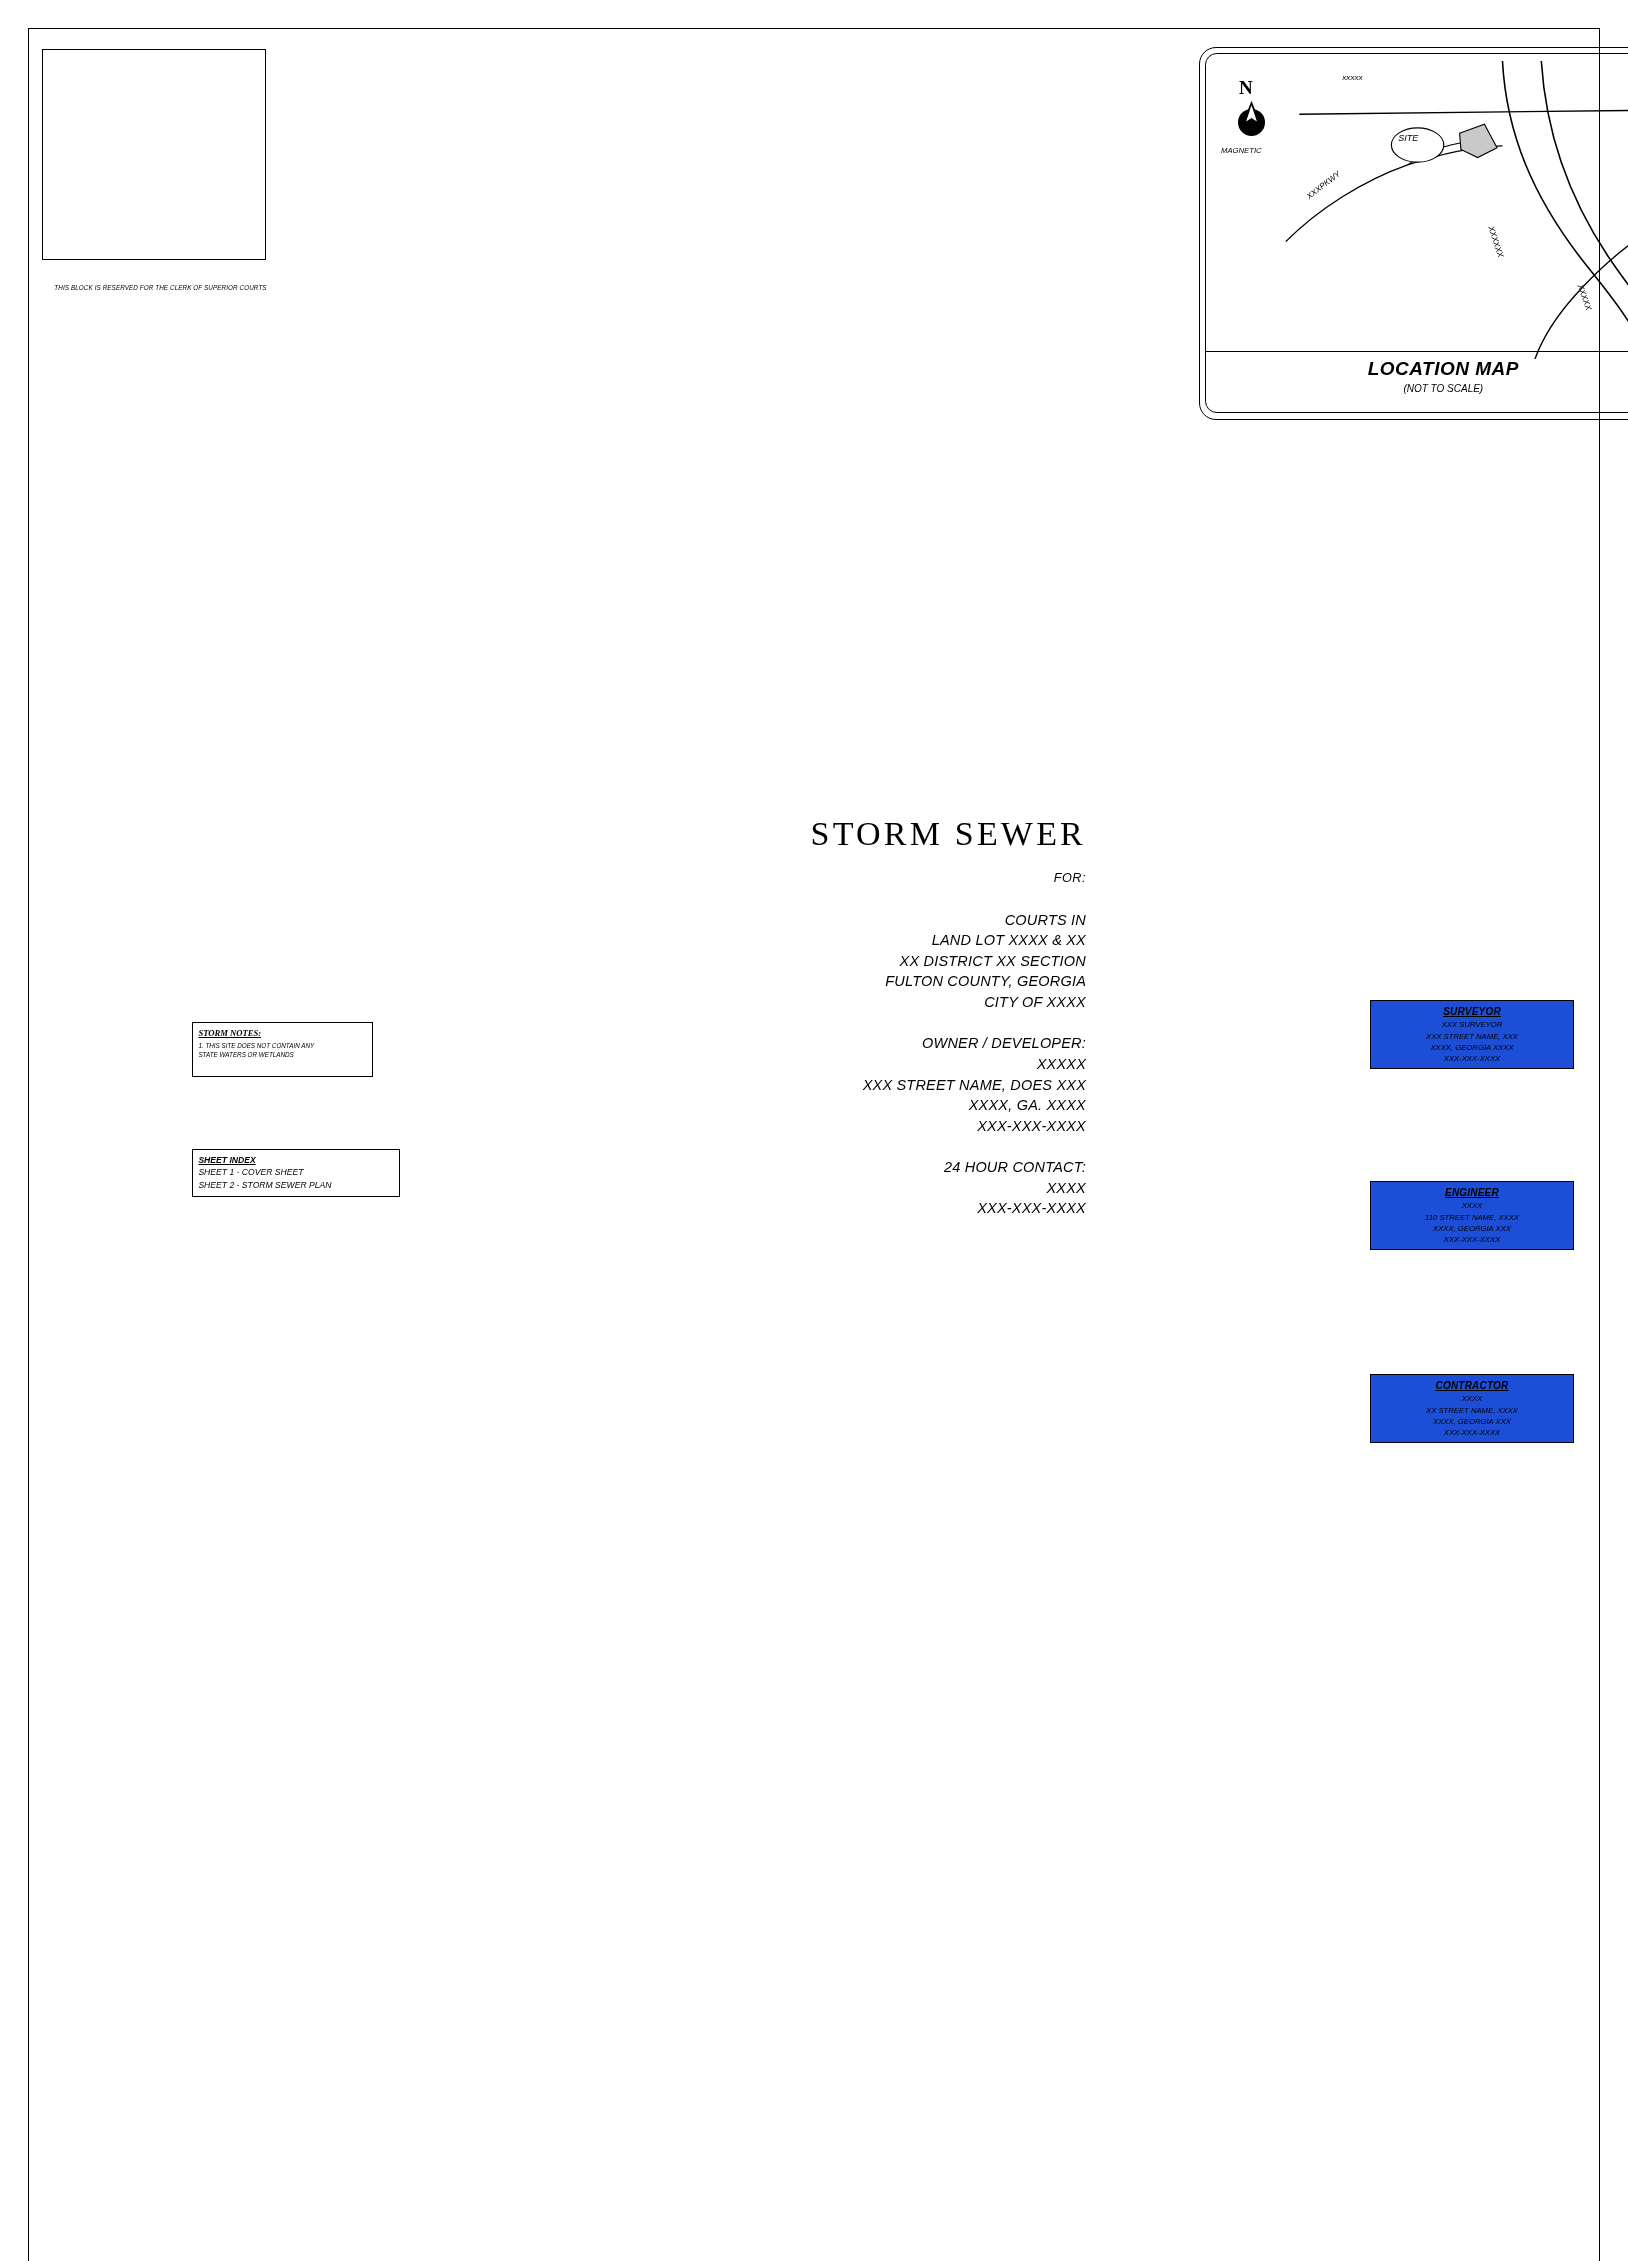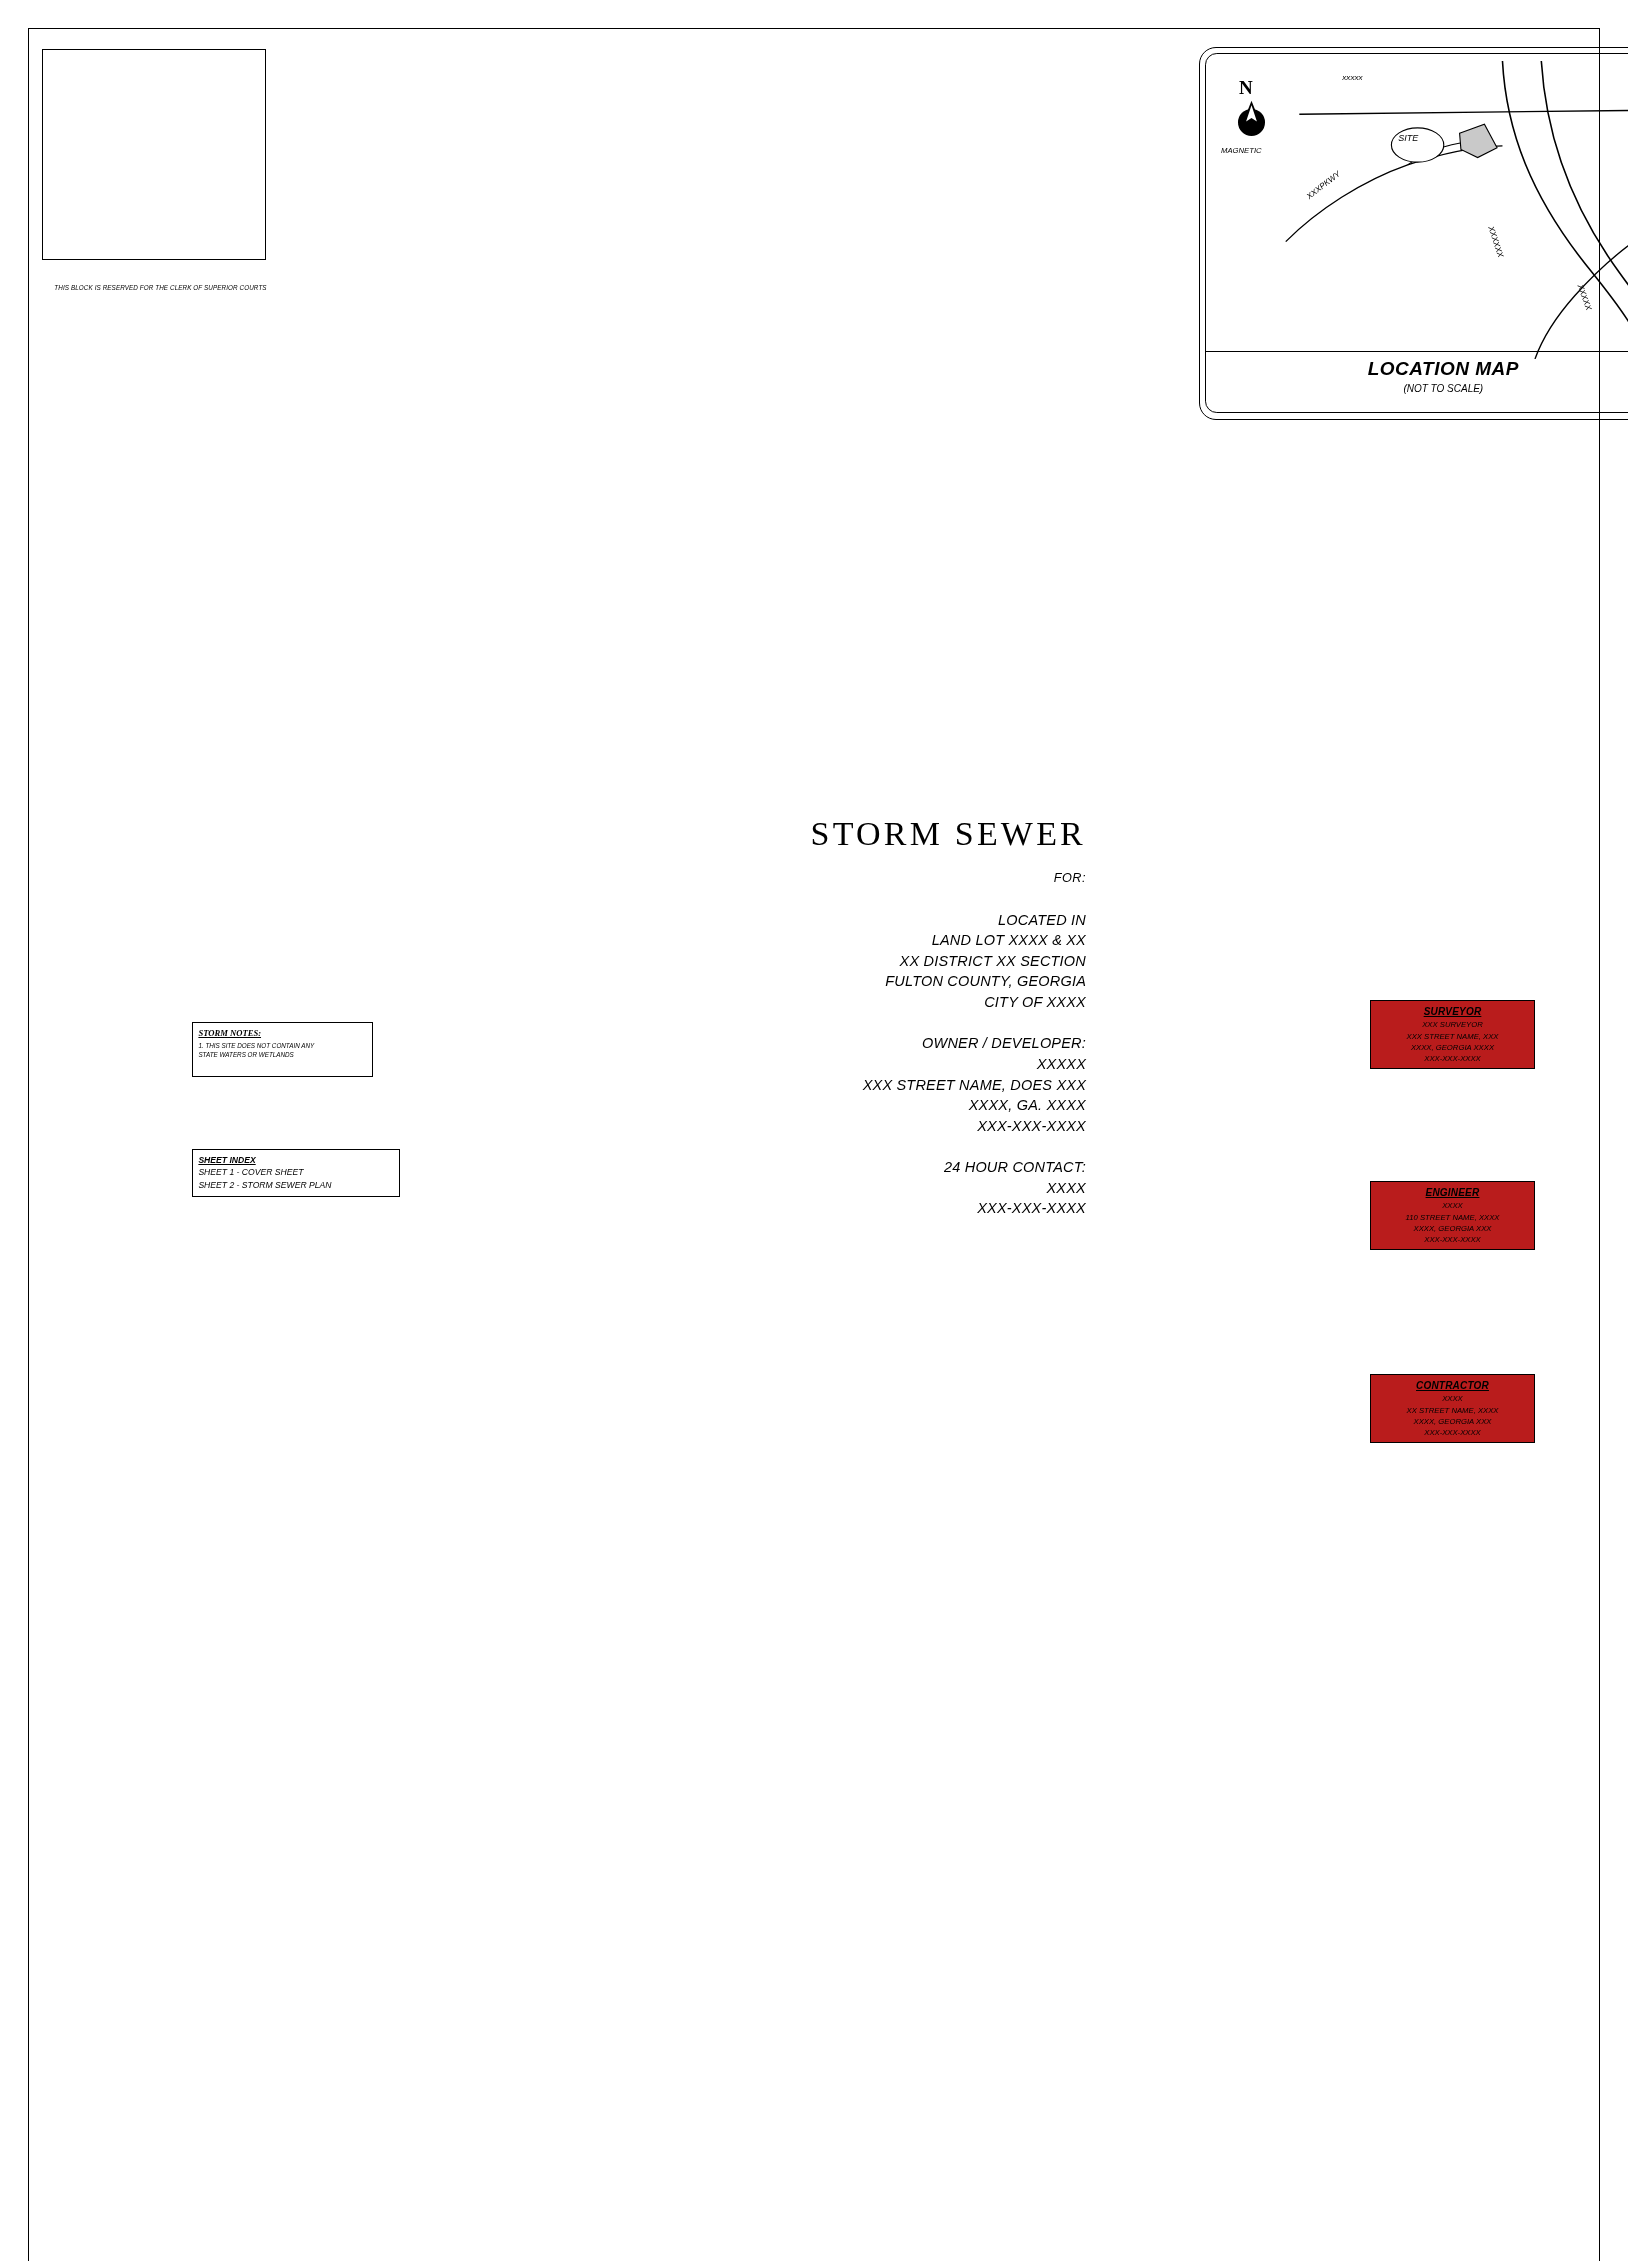--- a/index.html
+++ b/index.html
@@ -212,26 +212,26 @@
   }
   .sheet-index-item {
     font-size: 8.6px;
     font-style: italic;
     line-height: 1.5;
   }
 
   
   .info-box {
     position: absolute;
-    width: 165px;
+    width: 204px;
     border: 1.4px solid #000;
     box-sizing: border-box;
     padding: 4.5px 0 5.4px 0;
     text-align: center;
-    background: #b91c1c;
+    background: #1d4ed8;
   }
   .info-title {
     font-size: 10px;
     font-weight: bold;
     font-style: italic;
     text-decoration: underline;
     letter-spacing: 0.2px;
     margin-bottom: 2.7px;
   }
   .info-line {
@@ -292,21 +292,21 @@
   <polygon points="50,6 30,56 50,44 70,56" fill="#000"></polygon>
   <polygon points="50,16 38,52 50,44 62,52" fill="#fff"></polygon>
 </svg>
 <div id="north-magnetic">MAGNETIC</div>
 
 <div id="main-title">
   <div class="title-line1">STORM  SEWER</div>
   <div class="title-for">FOR:</div>
 
   <div class="gap-lg"></div>
-  <div class="title-block-text">LOCATED IN</div>
+  <div class="title-block-text">COURTS IN</div>
   <div class="title-block-text">LAND LOT XXXX &amp; XX</div>
   <div class="title-block-text">XX DISTRICT XX SECTION</div>
   <div class="title-block-text">FULTON COUNTY, GEORGIA</div>
   <div class="title-block-text">CITY OF XXXX</div>
 
   <div class="gap-md"></div>
   <div class="title-block-text">OWNER / DEVELOPER:</div>
   <div class="title-block-text">XXXXX</div>
   <div class="title-block-text">XXX STREET NAME, DOES XXX</div>
   <div class="title-block-text">XXXX, GA. XXXX</div>

